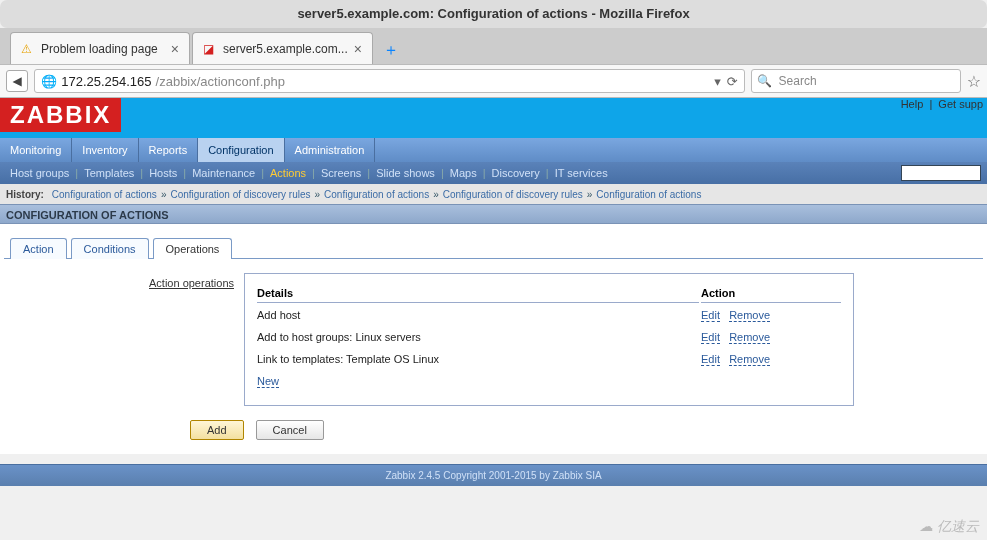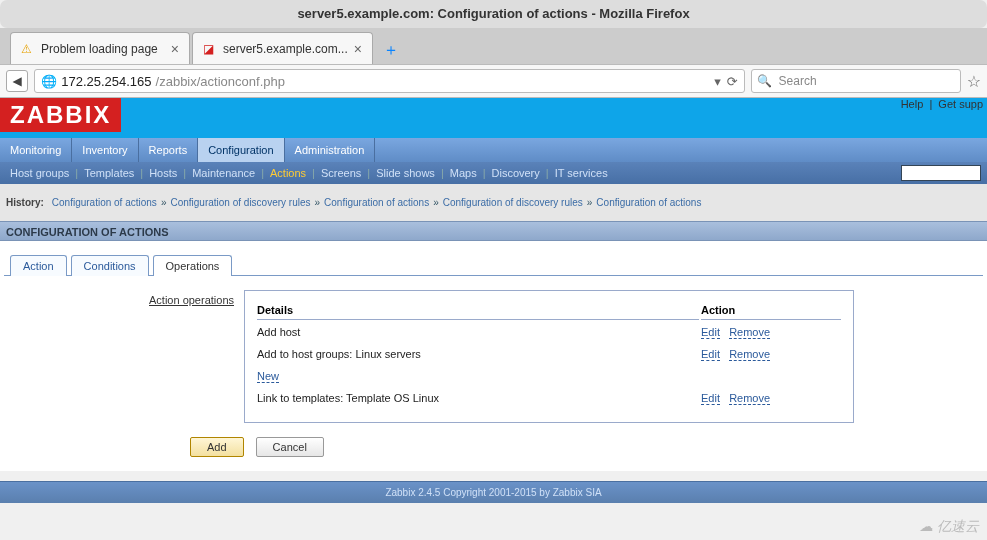--- a/index.html
+++ b/index.html
@@ -84,21 +84,21 @@
     color:#cfe0f7; font-size:11px;
   }
   .sub-nav .sitem { color:#cfe0f7; padding:0 4px; text-decoration:none; cursor:pointer;}
   .sub-nav .sitem.active { color:#ffcc33; }
   .sub-nav .sep { color:#8aa; padding:0 2px;}
   .sub-nav .search-small {
     margin-left:auto; width:80px; height:16px; background:#fff; border:1px solid #345;
   }
   
   .history {
-    height:37px; background:#e6e6e6; font-size:10px; color:#356; padding:0 6px;
+    height:20px; background:#e6e6e6; font-size:10px; color:#356; padding:0 6px;
     display:flex; align-items:center; gap:4px;
   }
   .history a { color:#3b6ca6; text-decoration:none; }
   .history .lbl { color:#444; font-weight:bold; margin-right:4px;}
   
   .section-title {
     height:20px; background:linear-gradient(#a9bfdd,#8ea8cb);
     font-size:11px; font-weight:bold; color:#2c3a4a; padding:0 6px; line-height:20px;
     border-top:1px solid #7a93b6; border-bottom:1px solid #7a93b6;
   }
@@ -262,29 +262,29 @@
           </td>
         </tr>
         <tr>
           <td data-bind="form.rows.1.details">Add to host groups: Linux servers</td>
           <td class="col-action">
             <span class="linkd" data-bind="form.rows.1.edit">Edit</span>&nbsp;&nbsp;
             <span class="linkd" data-bind="form.rows.1.remove">Remove</span>
           </td>
         </tr>
         <tr>
-          <td colspan="2"><span class="linkd" data-bind="form.new">New</span></td>
-        </tr>
-        <tr>
           <td data-bind="form.rows.2.details">Link to templates: Template OS Linux</td>
           <td class="col-action">
             <span class="linkd" data-bind="form.rows.2.edit">Edit</span>&nbsp;&nbsp;
             <span class="linkd" data-bind="form.rows.2.remove">Remove</span>
           </td>
         </tr>
+        <tr>
+          <td colspan="2"><span class="linkd" data-bind="form.new">New</span></td>
+        </tr>
       </tbody>
         </table>
     </div>
   </div>
 
   <div class="btn-row">
     <button class="zbx-btn" data-bind="buttons.add">Add</button>
     <button class="zbx-btn cancel" data-bind="buttons.cancel">Cancel</button>
   </div>
 </div>

